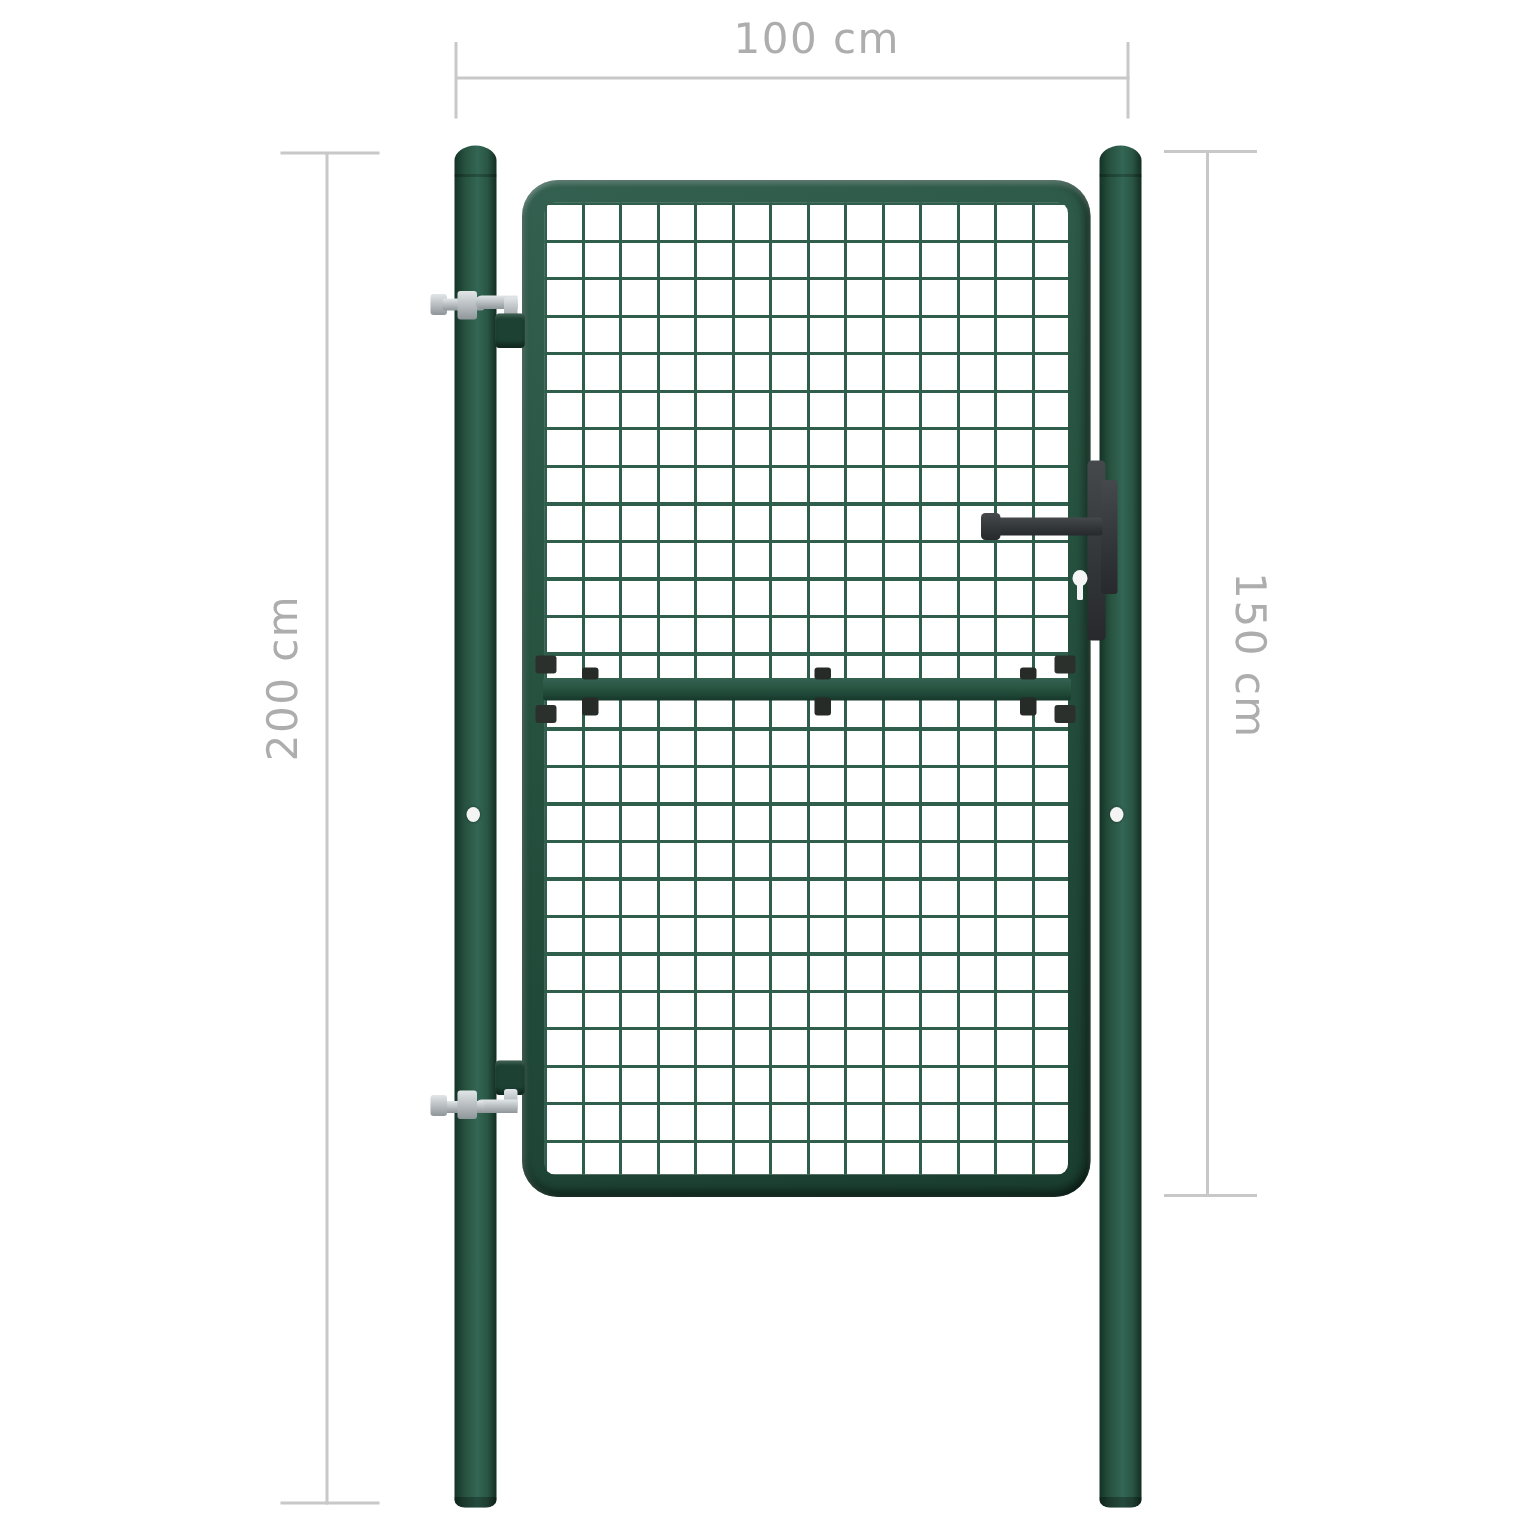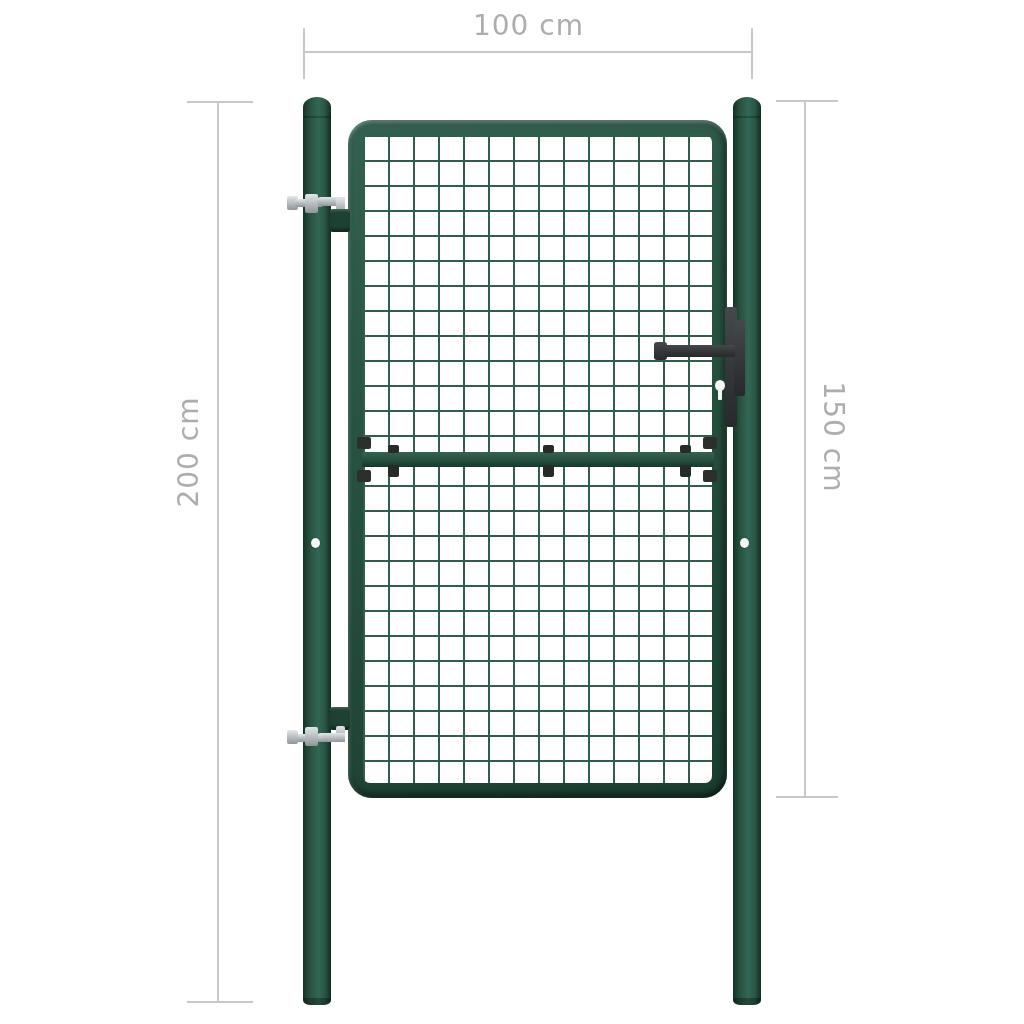--- a/index.html
+++ b/index.html
@@ -56,21 +56,21 @@
   }
   .dark-hw{background:linear-gradient(180deg,#46494c 0%,#323538 60%,#27292c 100%);}
   .keyhole-circle{width:10px;height:11px;border-radius:50%;background:#f5f5f5;}
   .keyhole-stem{width:4px;height:12px;background:#f5f5f5;border-radius:1px;}
 </style>
 </head>
 <body>
 
 <div id="canvas">
 
-  <div class="abs dim-label" style="left:304px;top:12px;width:449px;">100 cm</div>
+  <div class="abs dim-label" style="left:320px;top:12px;width:449px;">100 cm</div>
   <div class="abs dim-line" style="left:304px;top:51px;width:449px;height:2px;"></div>
   <div class="abs dim-line" style="left:303px;top:28px;width:2px;height:51px;"></div>
   <div class="abs dim-line" style="left:751px;top:28px;width:2px;height:51px;"></div>
 
   <div class="abs dim-line" style="left:217px;top:102px;width:2px;height:901px;"></div>
   <div class="abs dim-line" style="left:187px;top:101px;width:66px;height:2px;"></div>
   <div class="abs dim-line" style="left:187px;top:1001px;width:66px;height:2px;"></div>
   <div class="abs dim-label rot-ccw" style="left:189px;top:452px;">200 cm</div>
 
   <div class="abs dim-line" style="left:804px;top:101px;width:2px;height:697px;"></div>

